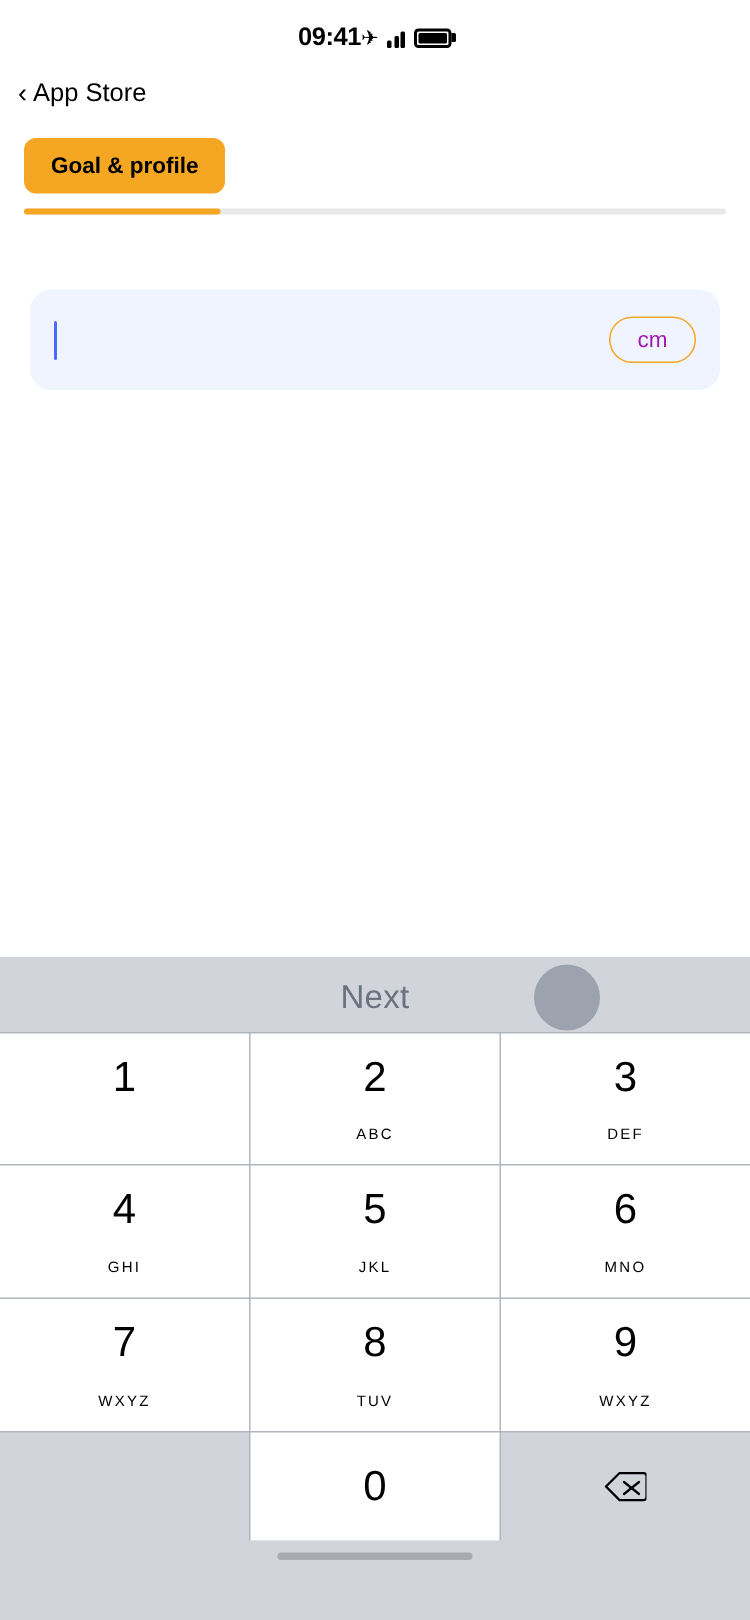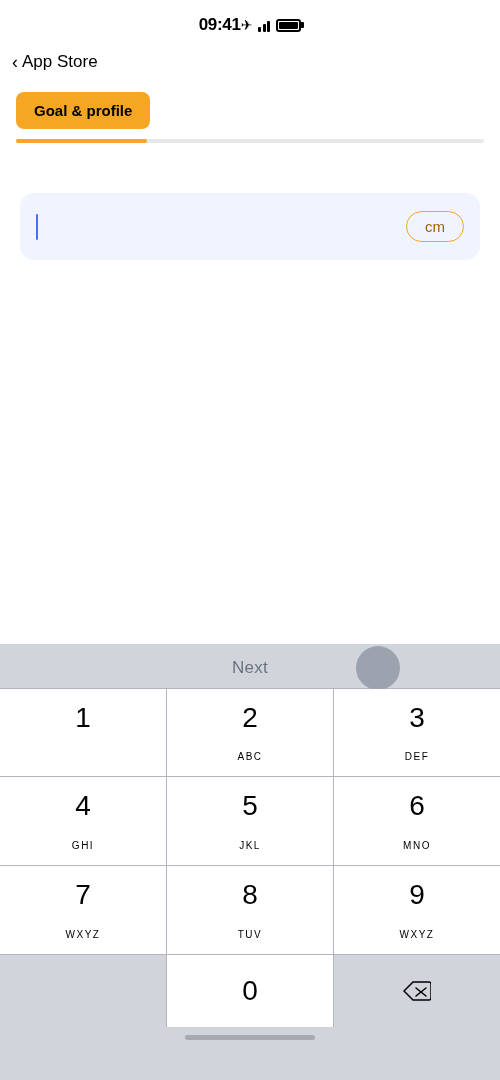--- a/index.html
+++ b/index.html
@@ -191,21 +191,21 @@
       0%, 50% { opacity: 1; }
       51%, 100% { opacity: 0; }
     }
 
     .unit-button {
       background: transparent;
       border: 1.5px solid #F5A623;
       border-radius: 20px;
       padding: 6px 18px;
       font-size: 15px;
-      color: #a16207;
+      color: #a21caf;
       font-weight: 500;
       cursor: pointer;
     }
 
     
     .keyboard-container {
       position: absolute;
       bottom: 0;
       left: 0;
       right: 0;
@@ -216,21 +216,21 @@
     
     .next-bar {
       display: flex;
       align-items: center;
       justify-content: center;
       padding: 14px 0 10px 0;
       position: relative;
     }
 
     .next-label {
-      font-size: 17px;
+      font-size: 22px;
       color: #6b7280;
       font-weight: 400;
       letter-spacing: 0.2px;
     }
 
     .next-circle {
       width: 44px;
       height: 44px;
       background: #9ca3af;
       border-radius: 50%;

